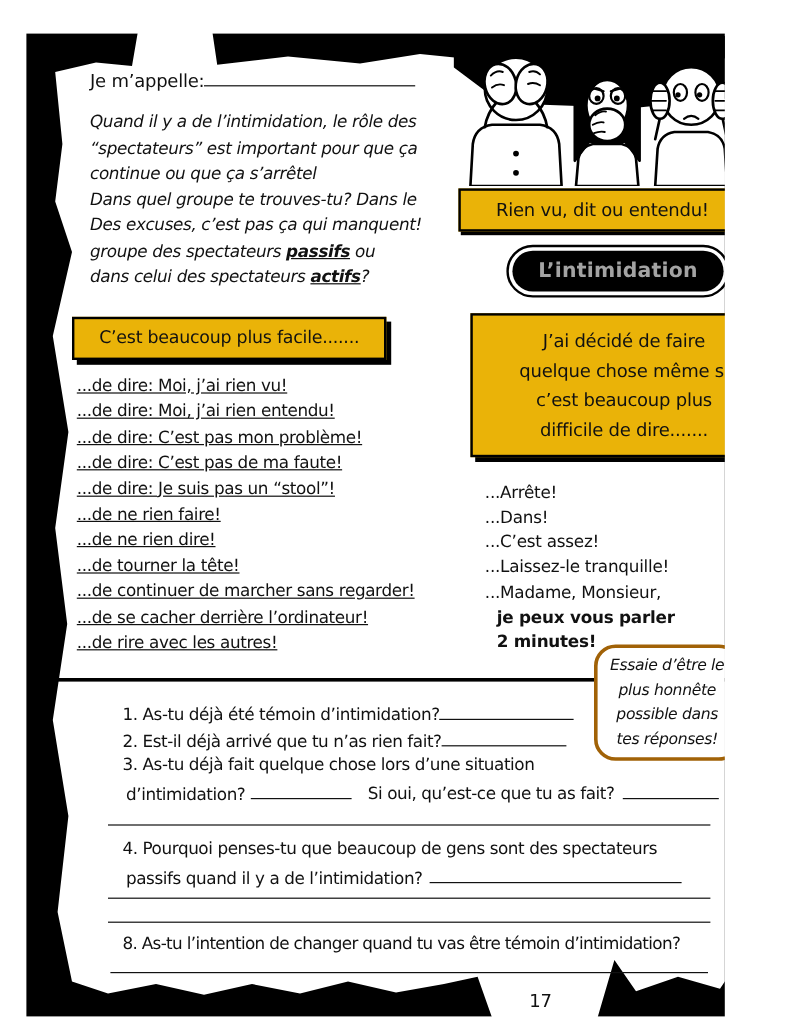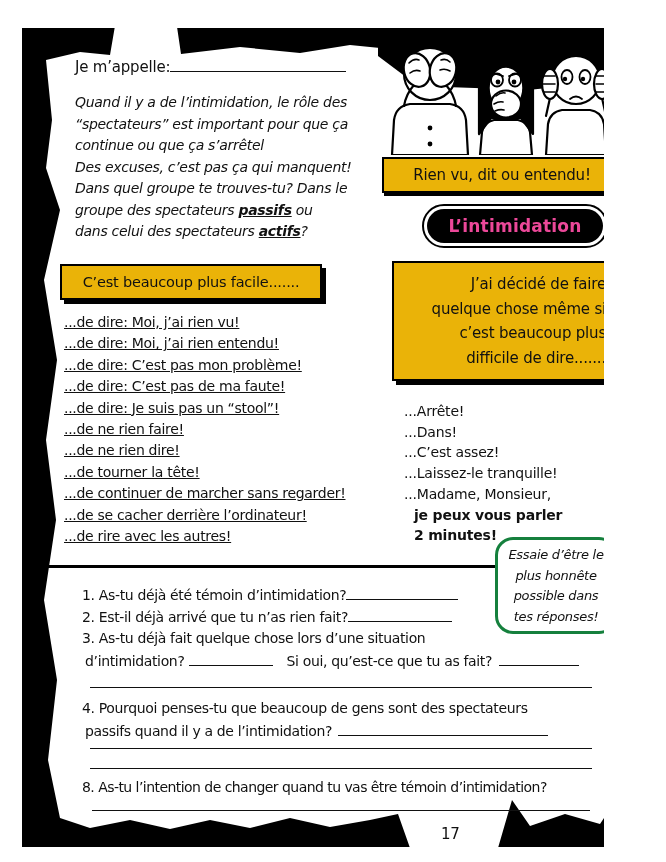--- a/index.html
+++ b/index.html
@@ -16,28 +16,28 @@
   .para div{white-space:nowrap;}
   .bold-u{font-weight:bold;text-decoration:underline;}
   .box{position:absolute;background:#eab308;border:2px solid #000000;text-align:center;}
   .shadowed{box-shadow:4px 4px 0 #000;}
   .easy-list{position:absolute;left:64px;top:312px;font-size:14px;line-height:21.4px;letter-spacing:-0.3px;}
   .easy-list div{white-space:nowrap;text-decoration:underline;}
   .hard-list{position:absolute;left:404px;top:401px;font-size:14px;line-height:20.7px;letter-spacing:-0.2px;}
   .hard-list div{white-space:nowrap;}
   .hard-list div.indent{padding-left:10px;font-weight:bold;}
   .pill-outer{position:absolute;left:422px;top:204px;width:176px;border:2px solid #000;border-radius:26px;padding:3px;background:#fff;}
-  .pill-inner{background:#000;color:#ec4899;border-radius:22px;text-align:center;font-size:17px;font-weight:bold;padding:7px 0;letter-spacing:0.2px;}
+  .pill-inner{background:#000;color:#a3a3a3;border-radius:22px;text-align:center;font-size:17px;font-weight:bold;padding:7px 0;letter-spacing:0.2px;}
   .bubble{
     position:absolute;left:495px;top:537px;width:116px;height:86px;background:#fff;
-    border:3px solid #15803d;border-radius:18px;z-index:5;text-align:center;
+    border:3px solid #a16207;border-radius:18px;z-index:5;text-align:center;
     font-style:italic;font-size:13px;line-height:20.5px;padding-top:5px;letter-spacing:-0.3px;
   }
   .sep{position:absolute;left:48px;top:565px;width:570px;height:3px;background:#000;z-index:2;}
-  .q{font-size:14px;letter-spacing:-0.35px;z-index:3;}
+  .q{font-size:14px;letter-spacing:-0.35px;z-index:3;margin-left:20px;}
   .q5{letter-spacing:-0.55px;}
   svg{display:block;}
 </style>
 </head>
 <body>
 
 <div id="canvas">
 
   <svg class="abs" style="left:0;top:0;z-index:1" width="666" height="862" viewBox="0 0 666 862">
     <rect x="22" y="28" width="622" height="819" fill="#000"></rect>
@@ -51,22 +51,22 @@
   </svg>
 
   <div class="t" style="left:75px;top:57px;font-size:15px;z-index:3">
     <span>Je m’appelle:</span><span class="ul" style="width:176px"></span>
   </div>
 
   <div class="para" style="z-index:3">
     <div>Quand il y a de l’intimidation, le rôle des</div>
     <div>“spectateurs” est important pour que ça</div>
     <div>continue ou que ça s’arrêtel</div>
+    <div>Dans quel groupe te trouves-tu? Dans le</div>
     <div>Des excuses, c’est pas ça qui manquent!</div>
-    <div>Dans quel groupe te trouves-tu? Dans le</div>
     <div><span>groupe des spectateurs </span><span class="bold-u">passifs</span><span> ou</span></div>
     <div><span>dans celui des spectateurs </span><span class="bold-u">actifs</span><span>?</span></div>
   </div>
 
   <svg class="abs" style="left:378px;top:30px;z-index:2" width="262" height="125" viewBox="0 0 262 125">
     <path fill="#000" d="M0,0 L262,0 L262,14 L254,28 L248,70 L243,120 L238,70 L233,26 L228,52 L150,60 L40,56 L0,26 Z"></path>
     <g stroke="#000" stroke-width="2.2" fill="#fff" stroke-linejoin="round" stroke-linecap="round">
       <path d="M14,125 L16,90 Q18,76 32,74 L72,74 Q86,76 88,90 L90,125 Z"></path>
       <circle cx="52" cy="44" r="26"></circle>
       <path d="M36,55 Q28,64 26,76" fill="none"></path>
@@ -127,21 +127,21 @@
     <div>...de dire: C’est pas de ma faute!</div>
     <div>...de dire: Je suis pas un “stool”!</div>
     <div>...de ne rien faire!</div>
     <div>...de ne rien dire!</div>
     <div>...de tourner la tête!</div>
     <div>...de continuer de marcher sans regarder!</div>
     <div>...de se cacher derrière l’ordinateur!</div>
     <div>...de rire avec les autres!</div>
   </div>
 
-  <div class="box shadowed" style="left:392px;top:261px;width:212px;text-align:right;padding:9px 0;font-size:15px;line-height:24.5px;z-index:3">
+  <div class="box shadowed" style="left:392px;top:261px;width:212px;text-align:center;padding:9px 20px;font-size:15px;line-height:24.5px;z-index:3">
     <div>J’ai décidé de faire</div>
     <div>quelque chose même si</div>
     <div>c’est beaucoup plus</div>
     <div>difficile de dire.......</div>
   </div>
 
   <div class="hard-list" style="z-index:3">
     <div>...Arrête!</div>
     <div>...Dans!</div>
     <div>...C’est assez!</div>

